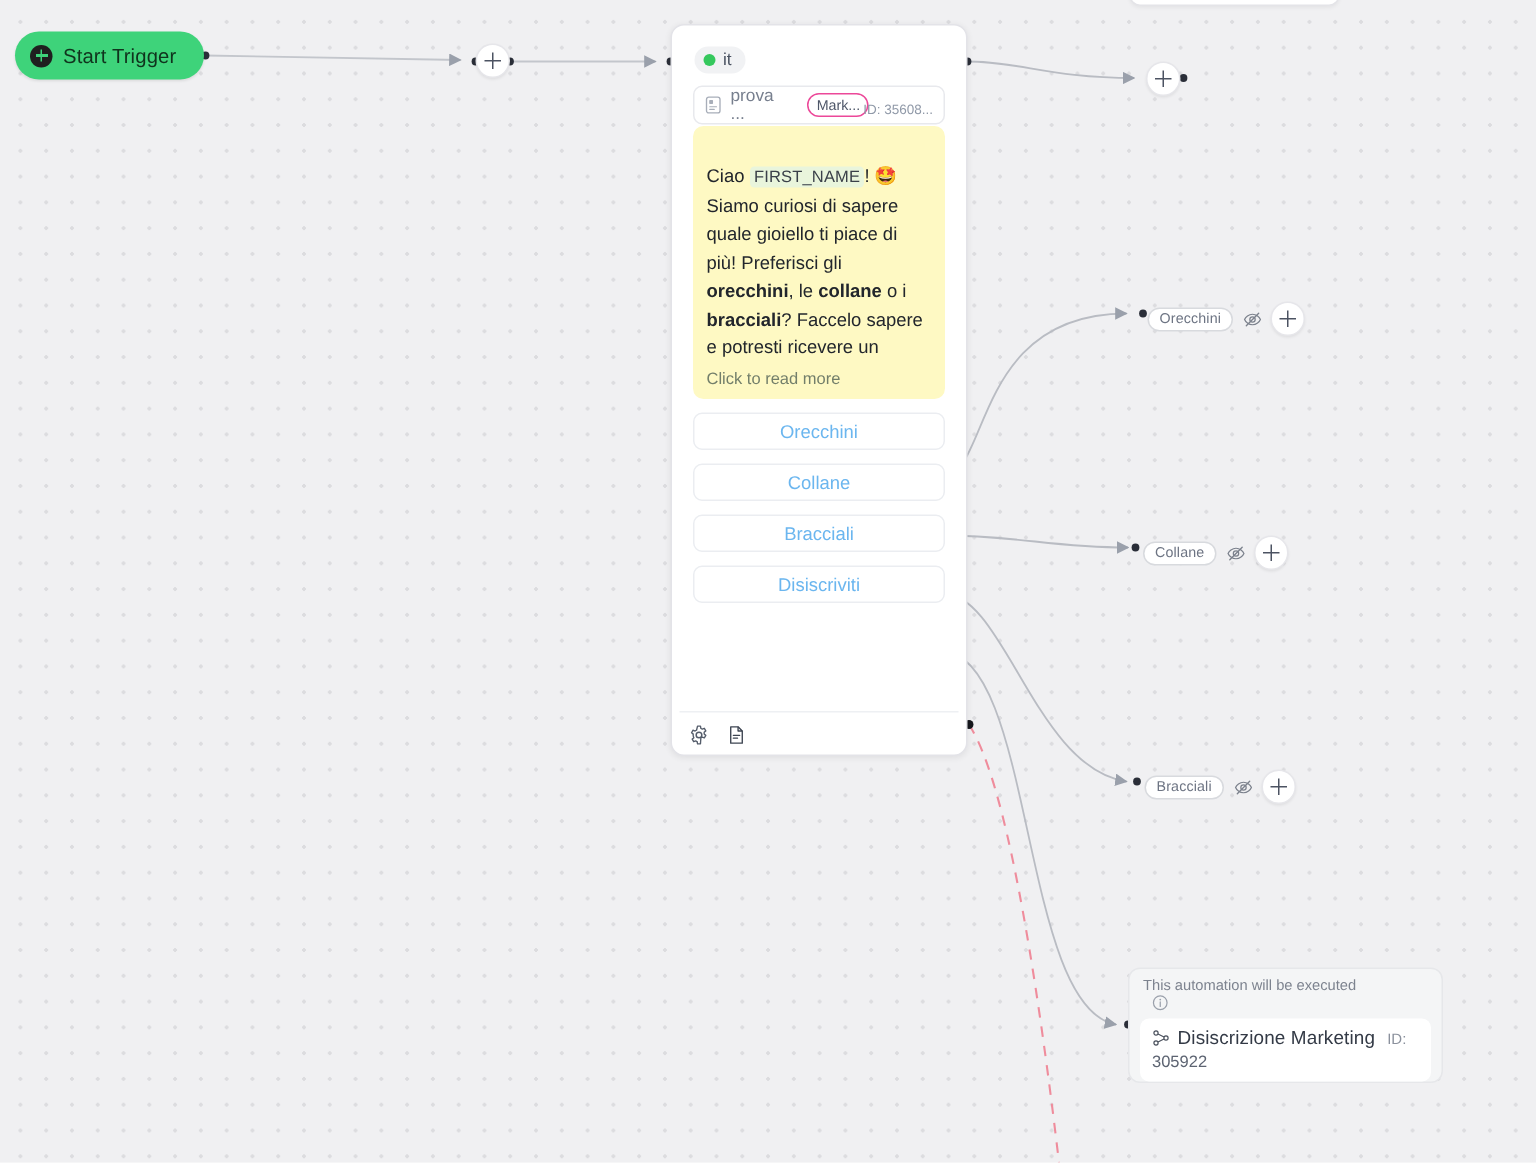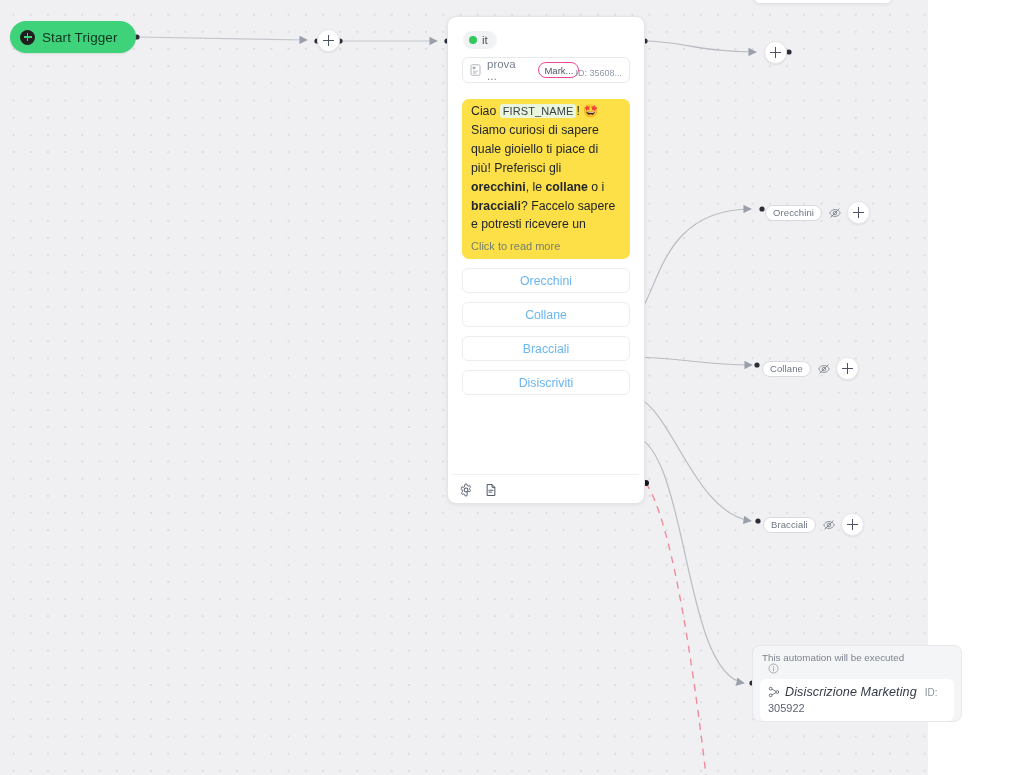--- a/index.html
+++ b/index.html
@@ -5,21 +5,21 @@
   * { box-sizing: border-box; }
   html, body {
     margin: 0; padding: 0;
     width: 1024px; height: 775px;
     overflow: hidden;
     font-family: "Liberation Sans", sans-serif;
   }
 
   #canvas {
     position: relative;
-    width: 928px;
+    width: 1024px;
     height: 775px;
     background-color: #f0f0f2;
     background-image: radial-gradient(circle, #dcdcdf 1.1px, transparent 1.2px);
     background-size: 17.2px 17.2px;
     background-position: 5px 6px;
   }
 
   
   #top-strip {
     position: absolute;
@@ -122,24 +122,24 @@
     white-space: nowrap;
   }
   .tpl-row .tpl-id {
     font-size: 9px; color: #9099a8;
     margin-left: -4px; align-self: flex-end; margin-bottom: 4px;
     white-space: nowrap;
     margin-top: 46px;
   }
 
   .bubble {
-    margin: 16px 9px 0 9px;
-    background: #fde047;
+    margin: 1px 9px 0 9px;
+    background: #fef9c3;
     border-radius: 7px;
-    padding: 3px 9px 6px 9px;
+    padding: 24px 9px 6px 9px;
     position: relative;
   }
   .bubble .btext {
     font-size: 12.3px;
     line-height: 18.9px;
     color: #22262c;
     word-wrap: break-word;
   }
   .bubble .var-chip {
     background: #e9f5dc;
@@ -227,21 +227,21 @@
     flex-direction: column;
   }
   #automation-card .ac-head .info-ic { width: 11px; height: 11px; margin-left: 6px; }
   #automation-card .ac-body {
     background: #ffffff;
     border-radius: 6px;
     padding: 6px 8px 7px 8px;
   }
   #automation-card .ac-line1 { display: flex; align-items: baseline; }
   #automation-card .flow-ic { width: 12px; height: 12px; margin-right: 5px; align-self: center; flex: 0 0 auto; }
-  #automation-card .ac-name { font-size: 12.6px; color: #333a46; letter-spacing: .1px; font-style: italic; }
+  #automation-card .ac-name { font-size: 12.6px; color: #333a46; letter-spacing: .1px; }
   #automation-card .ac-idlbl { font-size: 10px; color: #8b919d; margin-left: 8px; }
   #automation-card .ac-idval { font-size: 11px; color: #5d6472; margin-top: 3px; }
 </style>
 </head>
 <body>
 
 <div id="canvas">
 
   <div id="top-strip"></div>
 

